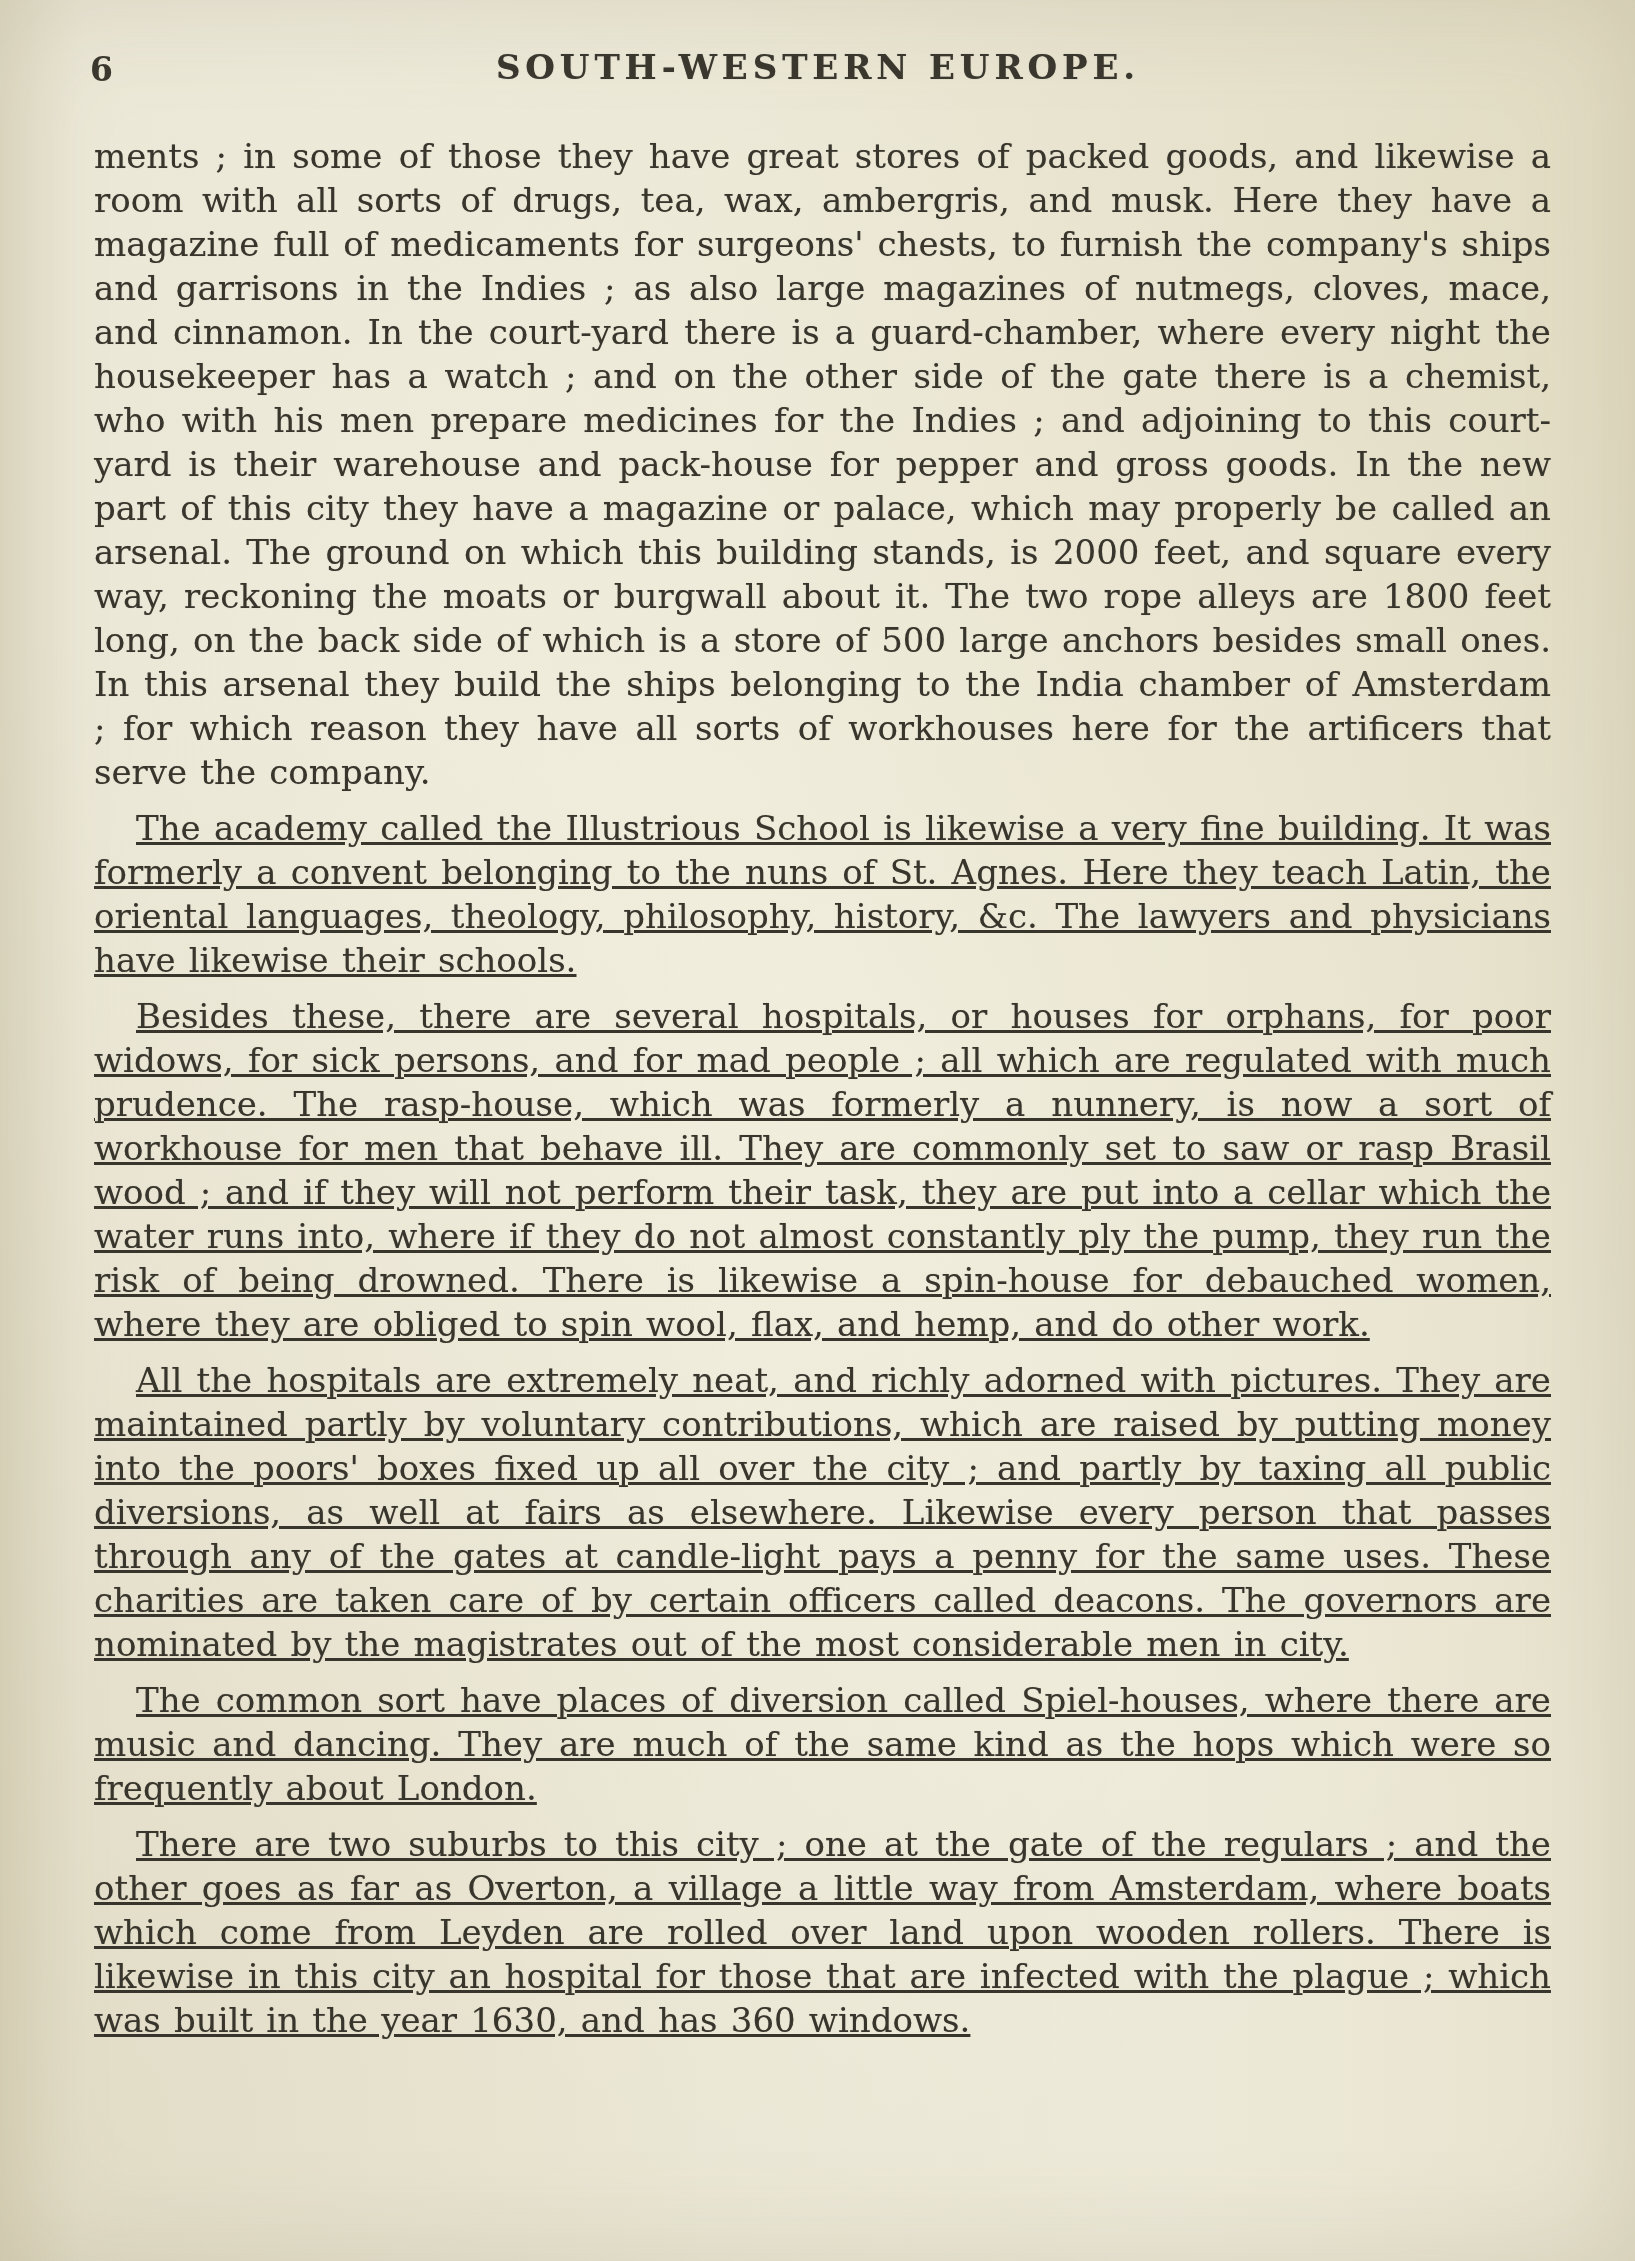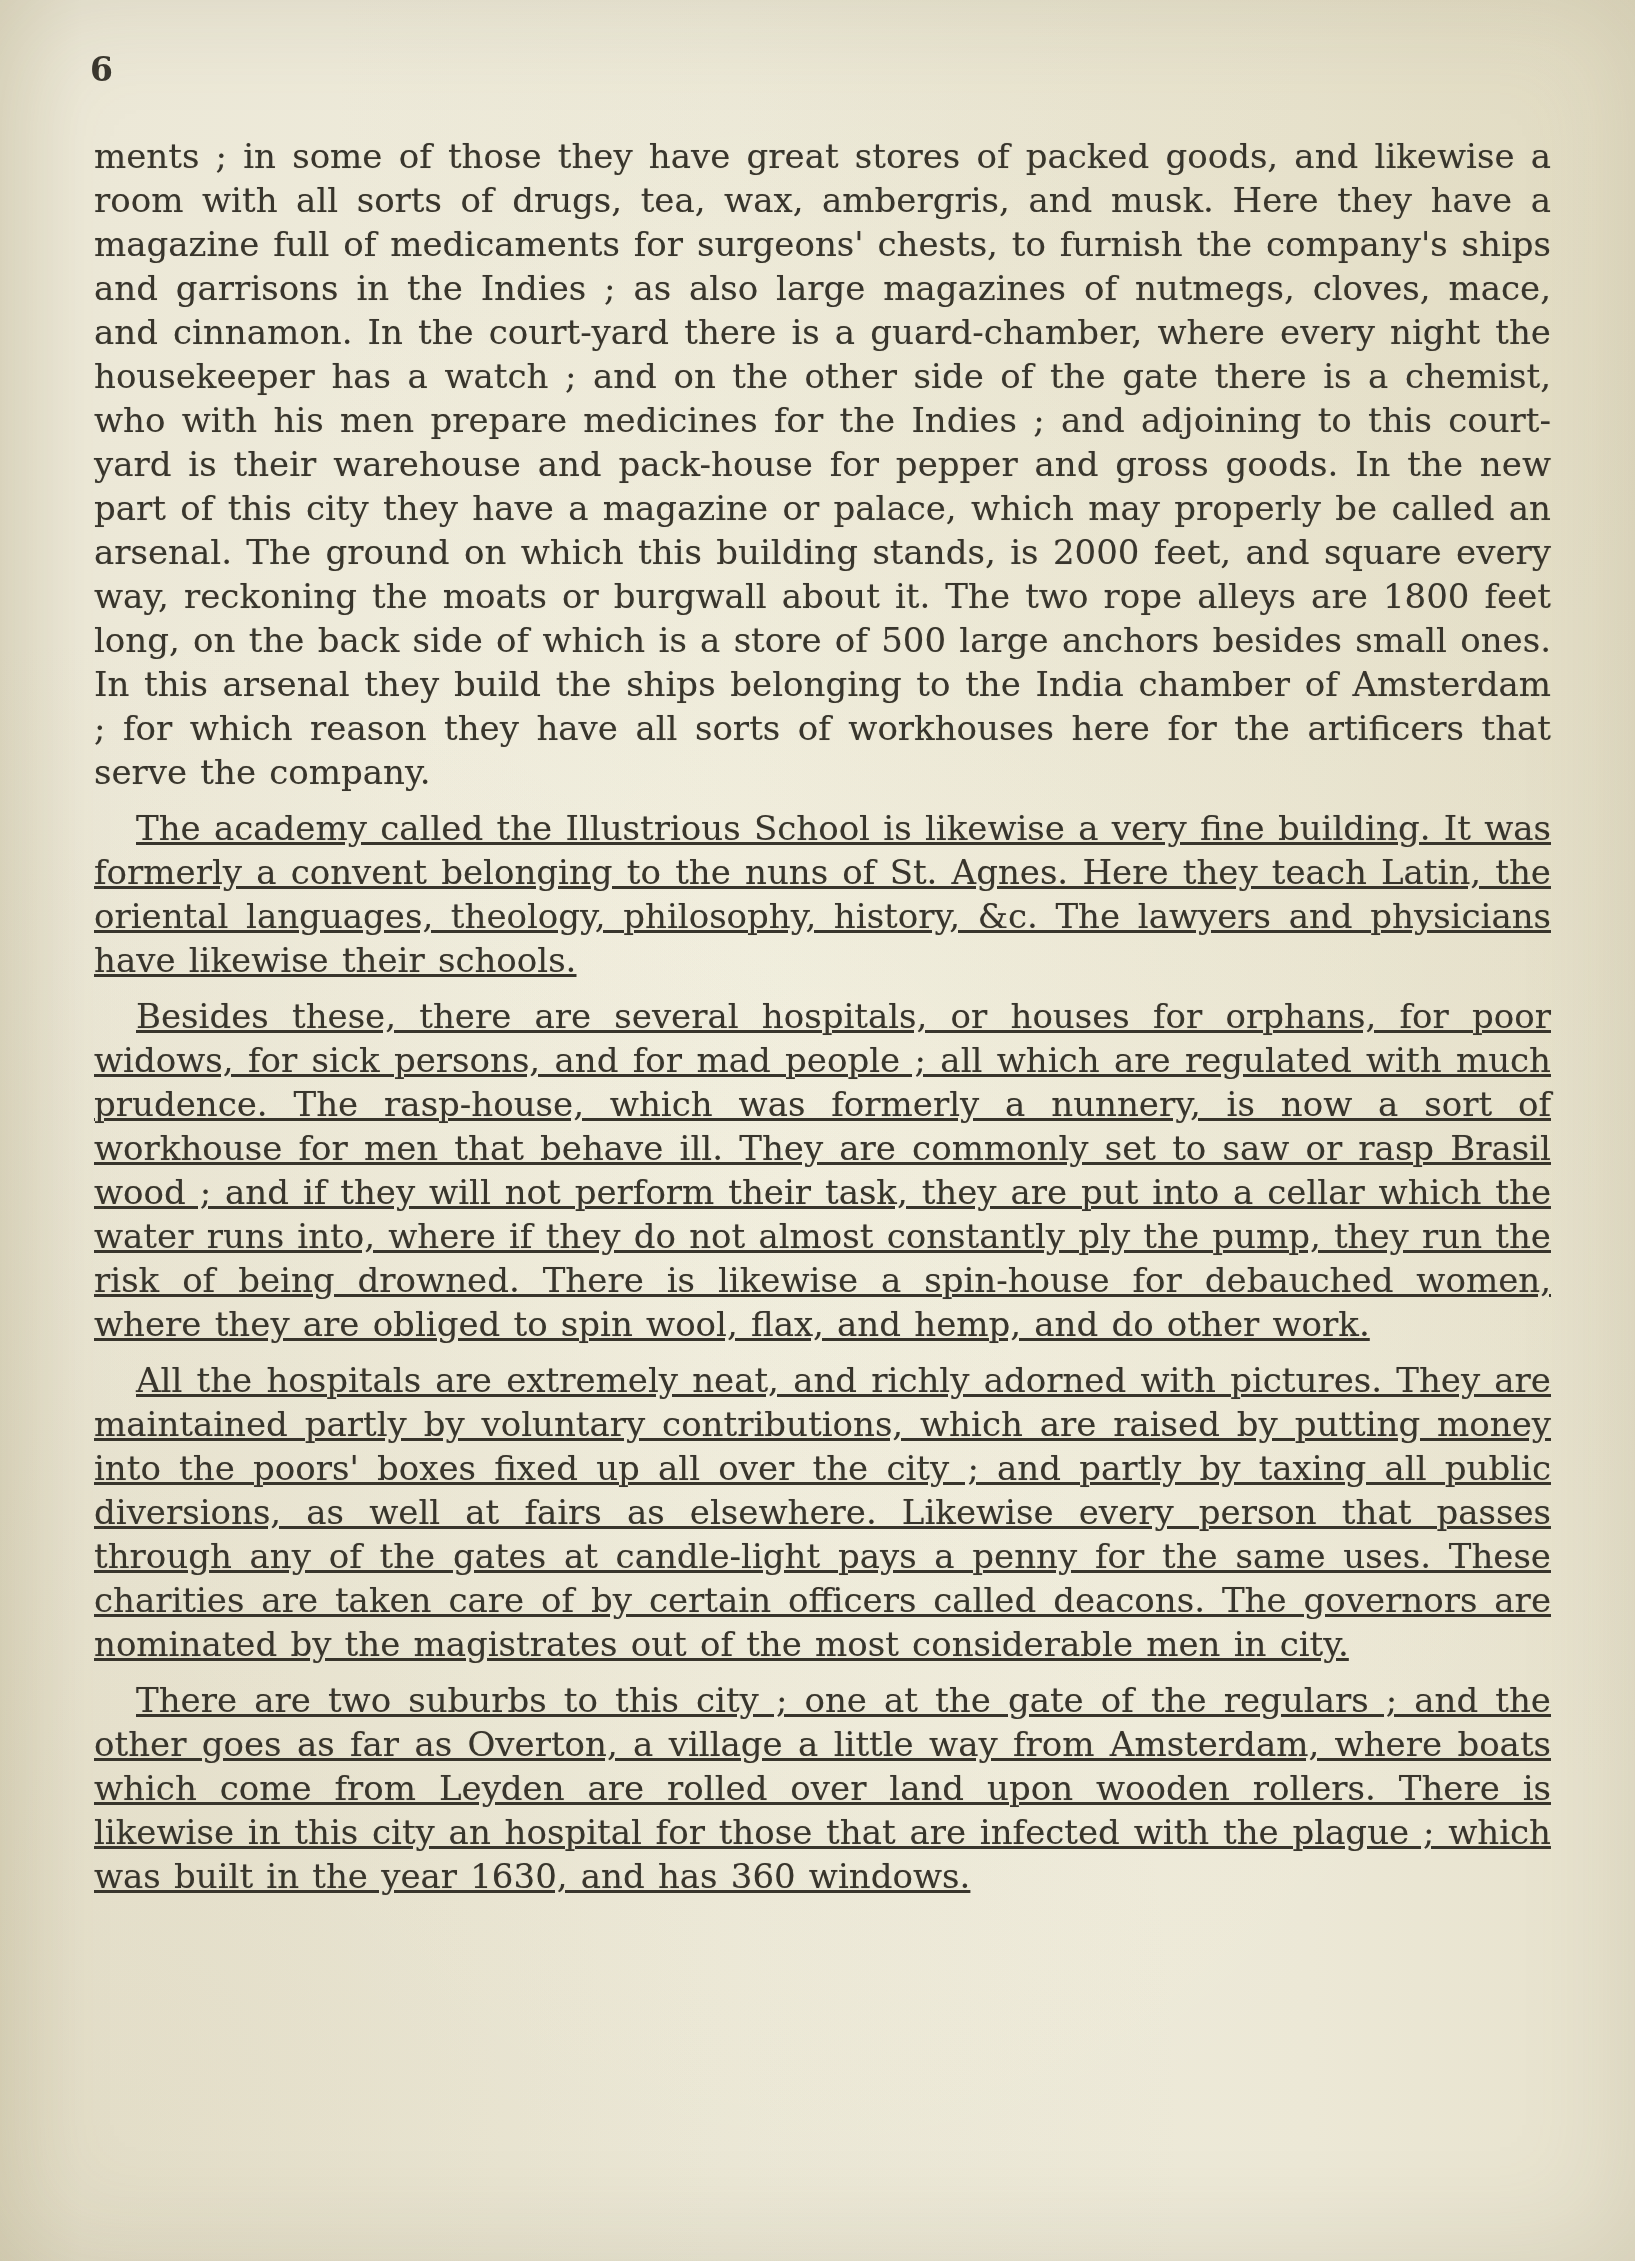--- a/index.html
+++ b/index.html
@@ -67,24 +67,26 @@
     text-decoration: underline;
   }
 </style>
 </head>
 <body>
 
 <div class="page">
 
   <div class="header-row">
     <div class="page-number">6</div>
+    <div class="running-title">SOUTH-WESTERN EUROPE.</div>
   </div>
 
   <div class="text-block">
     <p class="body-para">ments ; in some of those they have great stores of packed goods, and likewise a room with all sorts of drugs, tea, wax, ambergris, and musk.  Here they have a magazine full of medicaments for surgeons' chests, to furnish the company's ships and garrisons in the Indies ; as also large magazines of nutmegs, cloves, mace, and cinnamon.  In the court-yard there is a guard-chamber, where every night the housekeeper has a watch ; and on the other side of the gate there is a chemist, who with his men prepare medicines for the Indies ; and adjoining to this court-yard is their warehouse and pack-house for pepper and gross goods.  In the new part of this city they have a magazine or palace, which may properly be called an arsenal.  The ground on which this building stands, is 2000 feet, and square every way, reckoning the moats or burgwall about it.  The two rope alleys are 1800 feet long, on the back side of which is a store of 500 large anchors besides small ones.  In this arsenal they build the ships belonging to the India chamber of Amsterdam ; for which reason they have all sorts of workhouses here for the artificers that serve the company.</p>
     <p class="body-para indent">The academy called the Illustrious School is likewise a very fine building.  It was formerly a convent belonging to the nuns of St. Agnes.  Here they teach Latin, the oriental languages, theology, philosophy, history, &amp;c.  The lawyers and physicians have likewise their schools.</p>
     <p class="body-para indent">Besides these, there are several hospitals, or houses for orphans, for poor widows, for sick persons, and for mad people ; all which are regulated with much prudence.  The rasp-house, which was formerly a nunnery, is now a sort of workhouse for men that behave ill.  They are commonly set to saw or rasp Brasil wood ; and if they will not perform their task, they are put into a cellar which the water runs into, where if they do not almost constantly ply the pump, they run the risk of being drowned.  There is likewise a spin-house for debauched women, where they are obliged to spin wool, flax, and hemp, and do other work.</p>
     <p class="body-para indent">All the hospitals are extremely neat, and richly adorned with pictures.  They are maintained partly by voluntary contributions, which are raised by putting money into the poors' boxes fixed up all over the city ; and partly by taxing all public diversions, as well at fairs as elsewhere.  Likewise every person that passes through any of the gates at candle-light pays a penny for the same uses.  These charities are taken care of by certain officers called deacons.  The governors are nominated by the magistrates out of the most considerable men in city.</p>
+    <p class="body-para indent">The common sort have places of diversion called Spiel-houses, where there are music and dancing.  They are much of the same kind as the hops which were so frequently about London.</p>
     <p class="body-para indent">There are two suburbs to this city ; one at the gate of the regulars ; and the other goes as far as Overton, a village a little way from Amsterdam, where boats which come from Leyden are rolled over land upon wooden rollers.  There is likewise in this city an hospital for those that are infected with the plague ; which was built in the year 1630, and has 360 windows.</p>
   </div>
 
 </div>
 
 
 </body></html>

